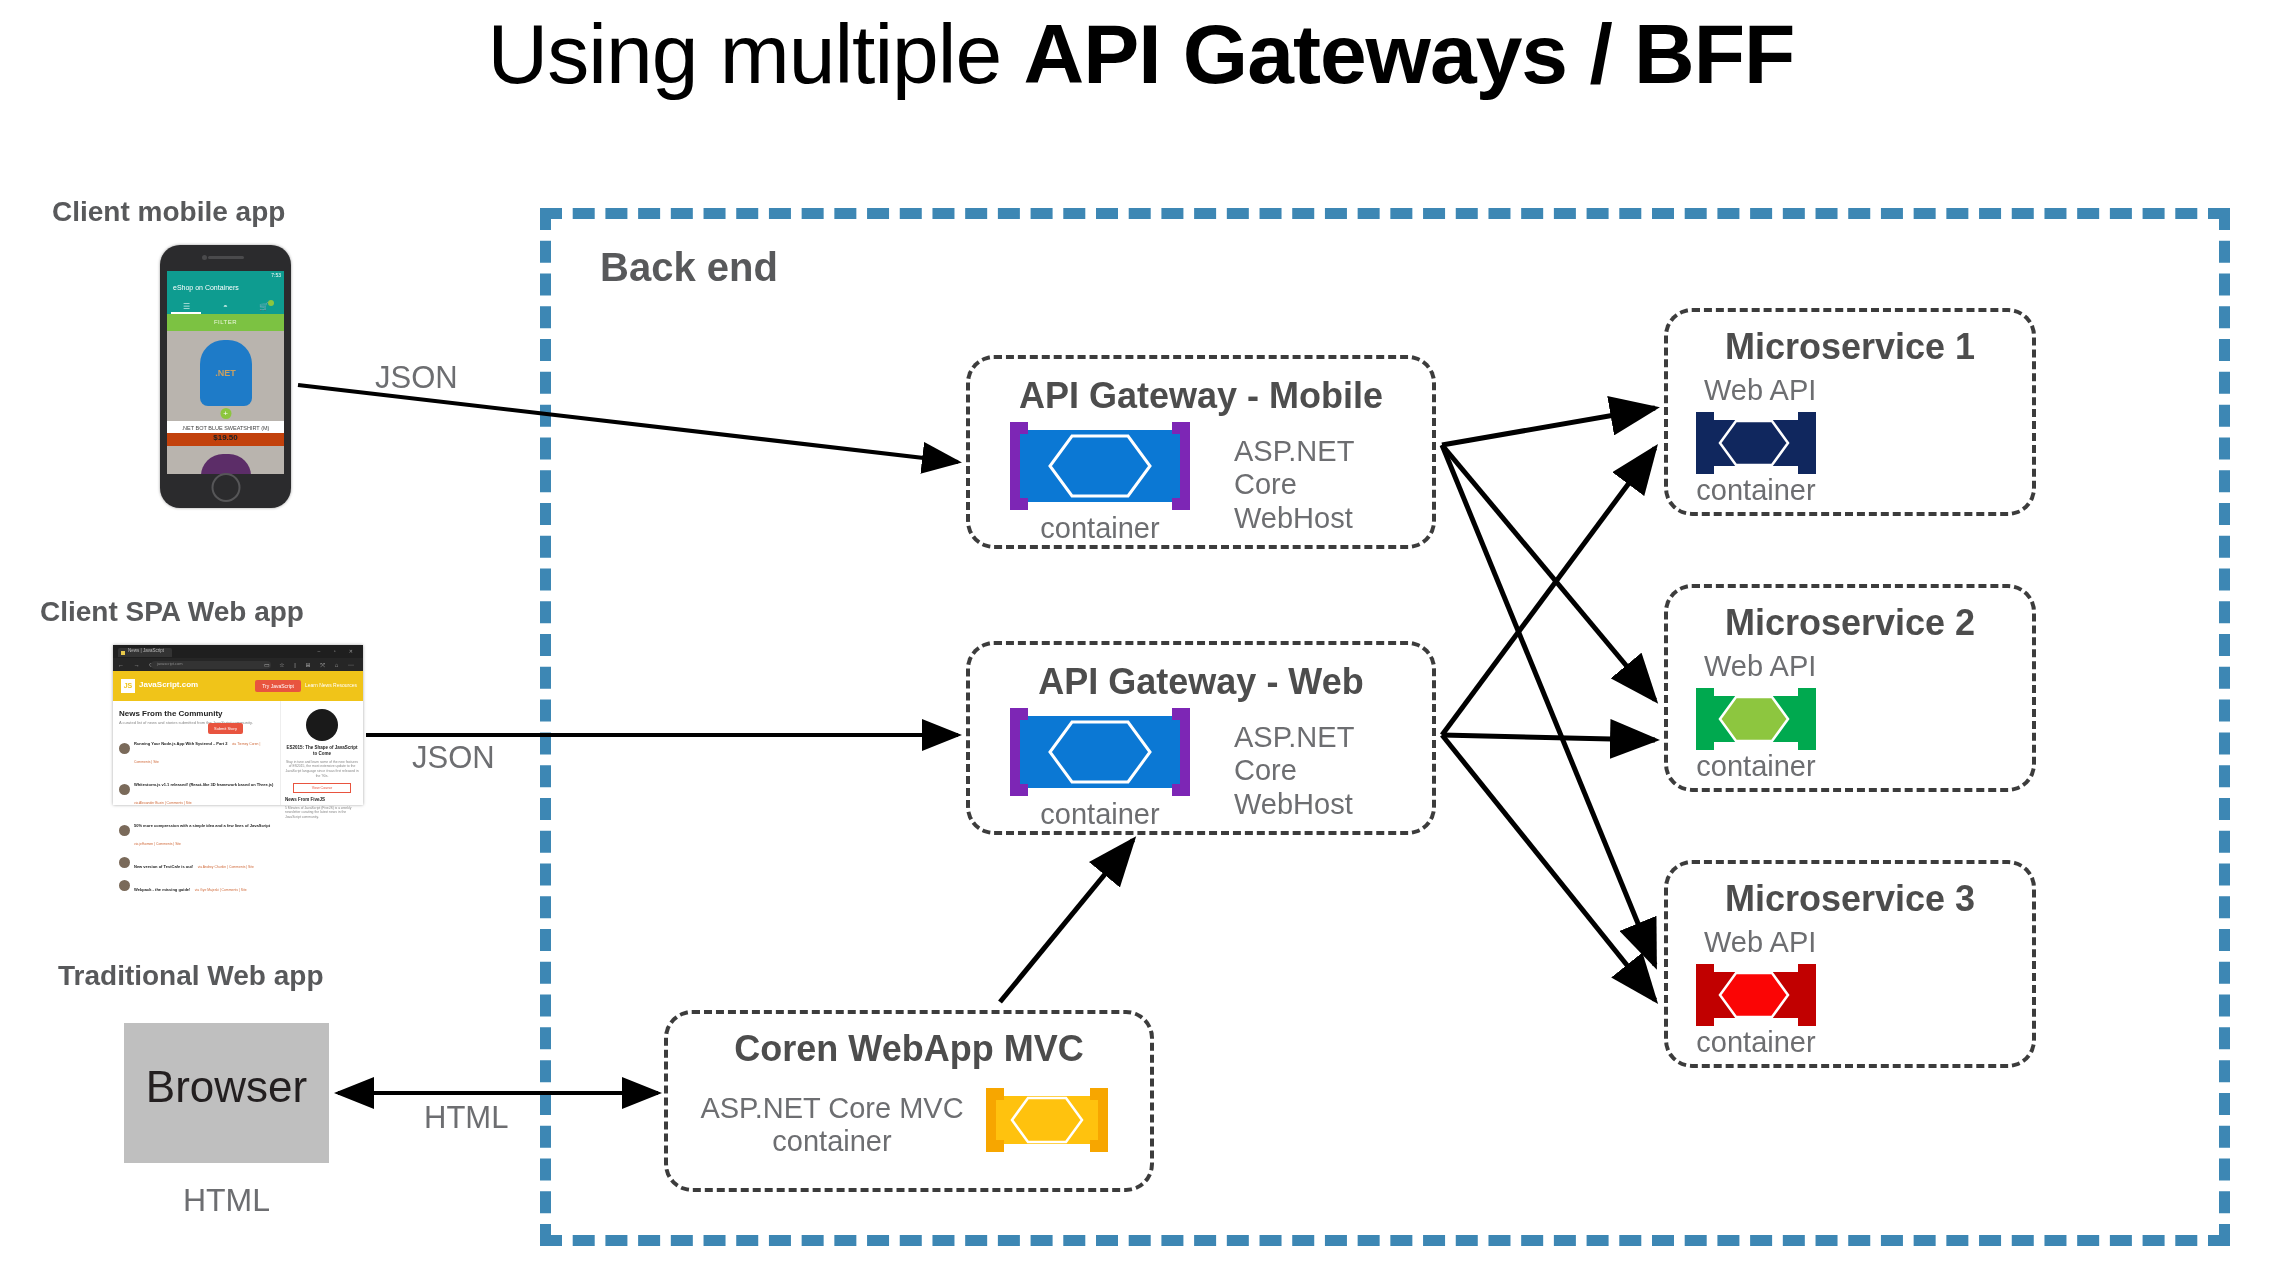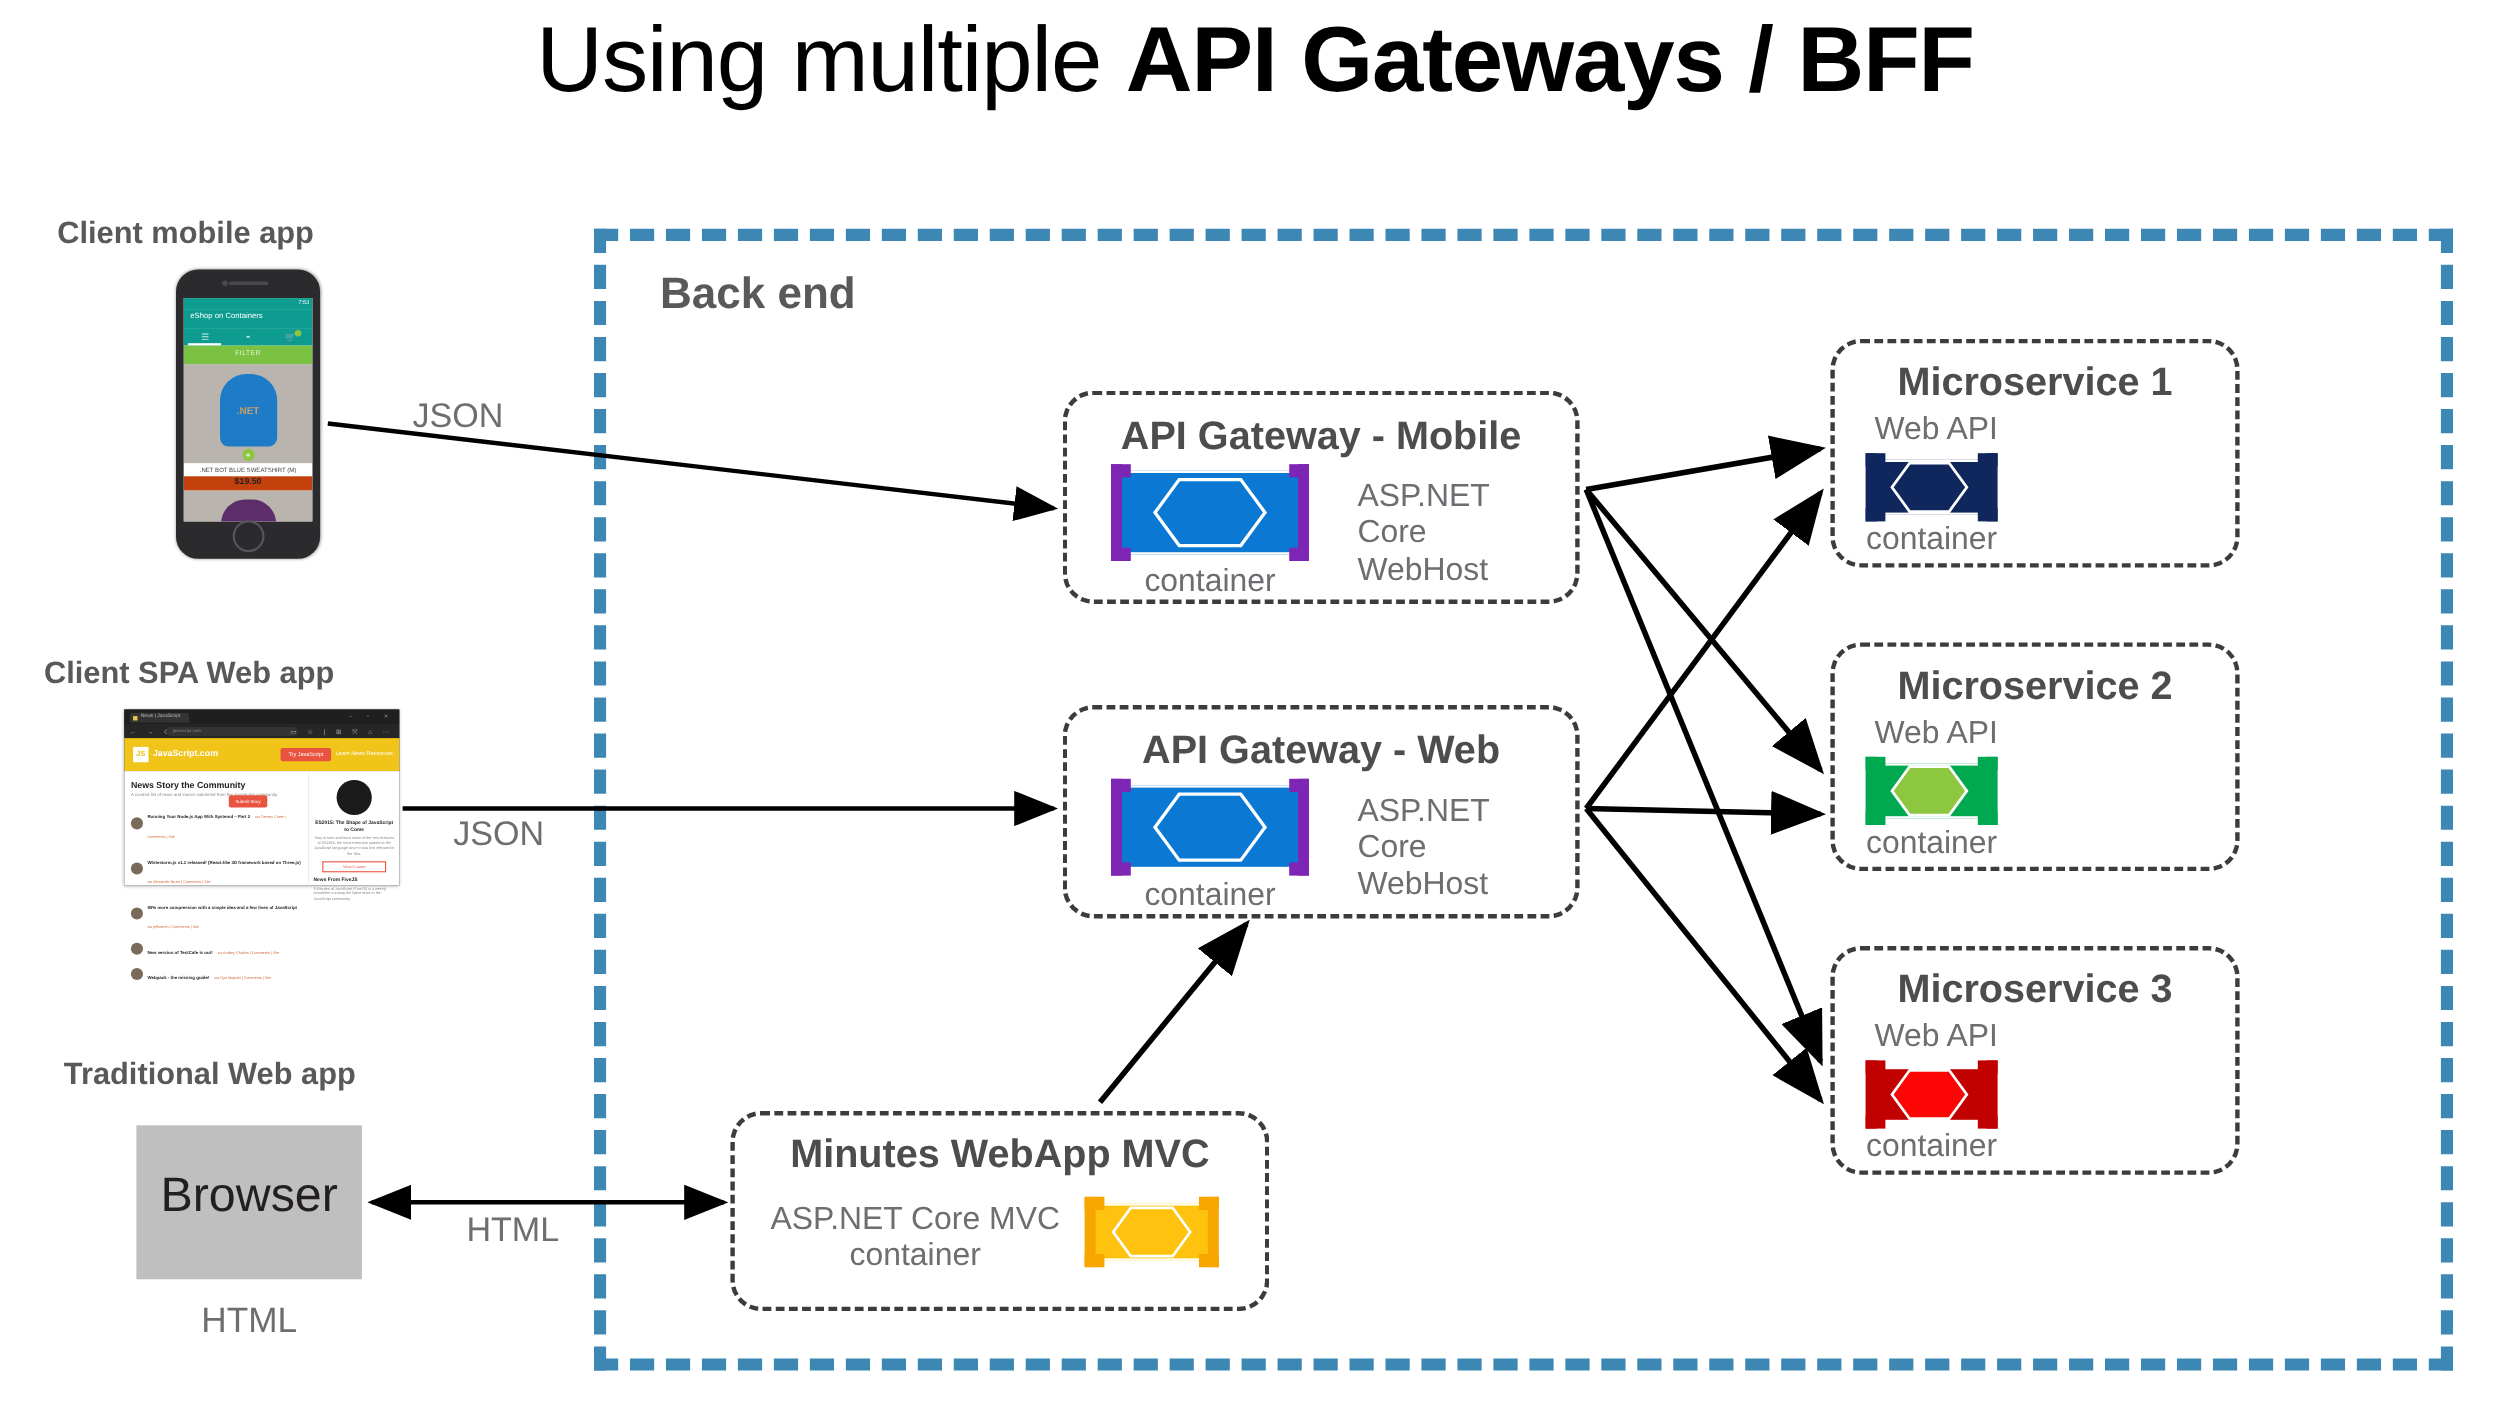--- a/index.html
+++ b/index.html
@@ -196,21 +196,21 @@
       <span class="tools">▭ ☆ | ⊞ ⤧ ⌂ ⋯</span>
     </div>
     <div class="hdr">
       <span class="logo">JS</span>
       <span class="brand">JavaScript.com</span>
       <span class="cta">Try JavaScript</span>
       <span class="nav">Learn    News    Resources</span>
     </div>
     <div class="body">
       <div class="main">
-        <div class="h1">News Story the Community</div>
+        <div class="h1">News From the Community</div>
         <div class="sub">A curated list of news and stories submitted from the JavaScript community.</div>
         <span class="submit">Submit Story</span>
         <div class="story">
           <span class="av"></span>
           <span class="stx"><span class="st1">Running Your Node.js App With Systemd – Part 2</span>
           <span class="st2">via Tierney Coren  |  Comments  |  Site</span></span>
         </div>
         <div class="story">
           <span class="av"></span>
           <span class="stx"><span class="st1">Whitestorm.js v1.1 released! (React-like 3D framework based on Three.js)</span>
@@ -283,21 +283,21 @@
       <div class="corner c-bl" style="background:#7D26B5;"></div>
       <div class="corner c-br" style="background:#7D26B5;"></div>
       <svg viewBox="0 0 180 88" preserveAspectRatio="none">
         <polygon points="62,14 118,14 140,44 118,74 62,74 40,44" fill="none" stroke="#ffffff" stroke-width="3"></polygon>
       </svg>
     </div>
     <div class="cap" style="left:40px;top:153px;width:180px;">container</div>
   </div>
 
   <div class="node" style="left:664px;top:1010px;width:490px;height:182px;">
-    <div class="node-title" style="top:14px;">Minutes WebApp MVC</div>
+    <div class="node-title" style="top:14px;">Coren WebApp MVC</div>
     <div class="node-sub" style="left:24px;top:78px;width:280px;text-align:center;">ASP.NET Core MVC
 container</div>
     <div class="container-icon" style="left:318px;top:74px;width:122px;height:64px;">
       <div class="body" style="background:#FFC20E;"></div>
       <div class="bracket br-l" style="background:#F7A600;"></div>
       <div class="bracket br-r" style="background:#F7A600;"></div>
       <div class="corner c-tl" style="background:#F7A600;"></div>
       <div class="corner c-tr" style="background:#F7A600;"></div>
       <div class="corner c-bl" style="background:#F7A600;"></div>
       <div class="corner c-br" style="background:#F7A600;"></div>

